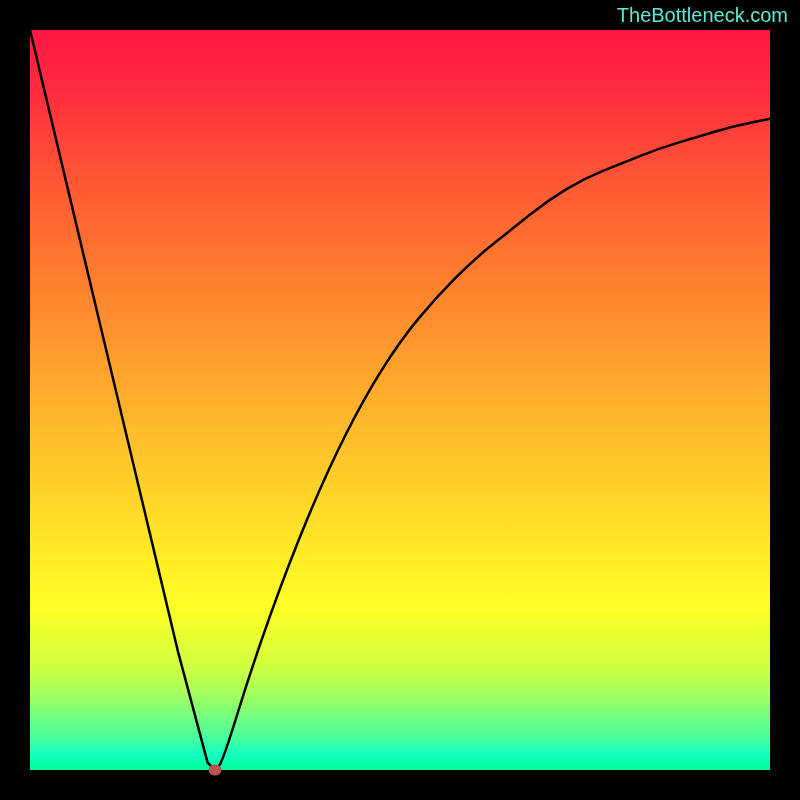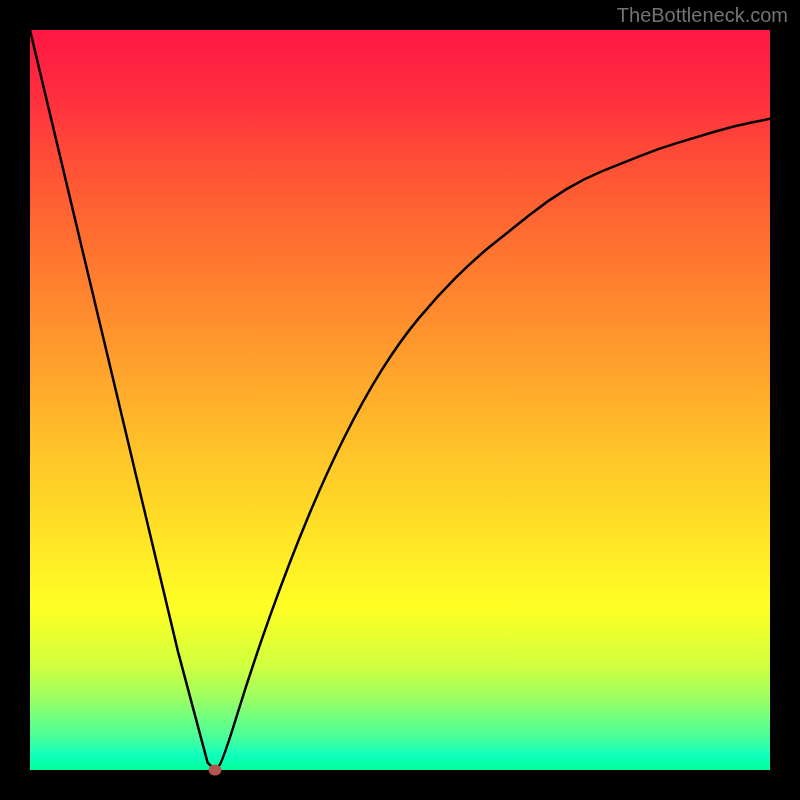--- a/index.html
+++ b/index.html
@@ -11,21 +11,21 @@
       width: 800px;
       height: 800px;
       background: #000;
       position: relative;
       font-family: Arial, sans-serif;
     }
     .watermark {
       position: absolute;
       top: 4px;
       right: 12px;
-      color: #737373;
+      color: #5eead4;
       font-size: 20px;
       font-weight: normal;
       z-index: 10;
     }
     .chart-container {
       position: absolute;
       left: 30px;
       top: 30px;
       width: 740px;
       height: 740px;

